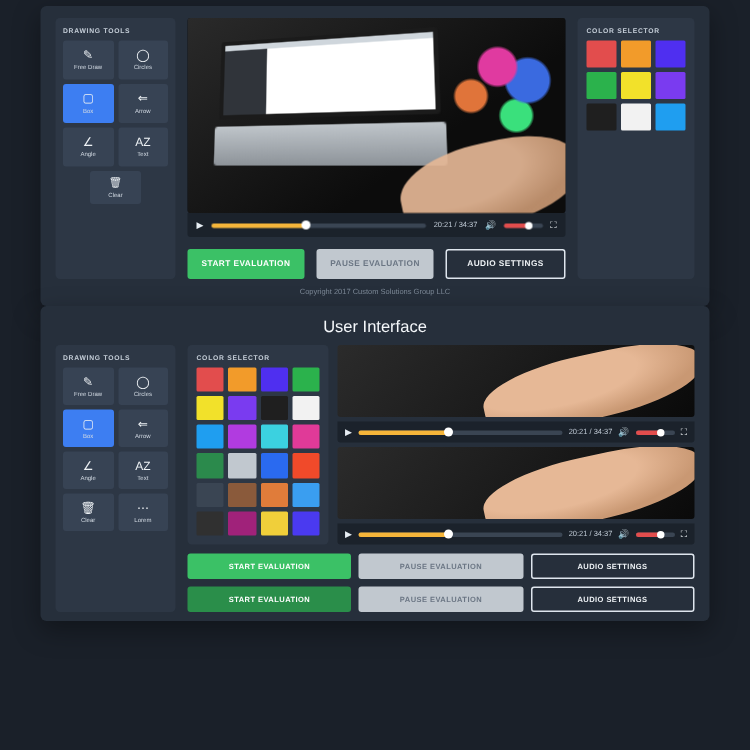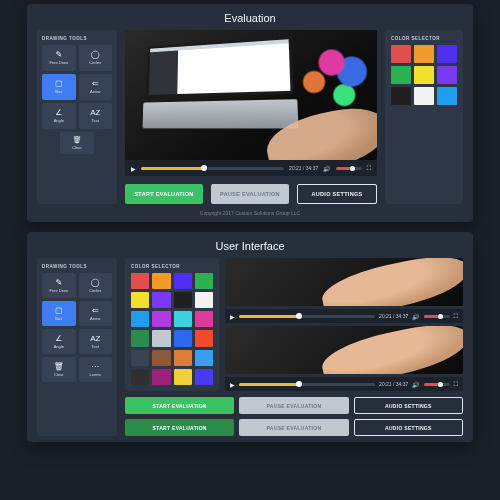--- a/index.html
+++ b/index.html
@@ -14,21 +14,21 @@
   }
 
   .panel {
     width:446px;
     background:#262f3b;
     border-radius:4px;
     padding:8px 10px 6px;
     box-shadow:0 6px 18px rgba(0,0,0,.35);
     overflow:hidden;
   }
-  .panel + .panel { margin-top:10px; }
+  .panel + .panel { }
   .panel-title { font-size:11px; font-weight:500; text-align:center; margin-bottom:6px; color:#f4f7fa; }
 
   .row { display:flex; gap:8px; }
 
   
   .tools {
     background:#2d3745;
     border-radius:3px;
     padding:6px 5px;
     width:80px;
@@ -172,21 +172,20 @@
 
   
   .tools-tall { height:auto; }
   .tools-tall .tool-grid { grid-template-rows:repeat(4,1fr); }
   .tools-tall .tool { height:25px; }
 </style>
 </head>
 <body>
 
 <div class="panel">
-  <div class="panel-title">Evaluation</div>
   <div class="row">
 
     <div class="tools">
       <div class="tools-title">DRAWING TOOLS</div>
       <div class="tool-grid" id="tg1">
           <div class="tool">
             <span class="ico">✎</span>
             <span class="lbl">Free Draw</span>
           </div>
           <div class="tool">

